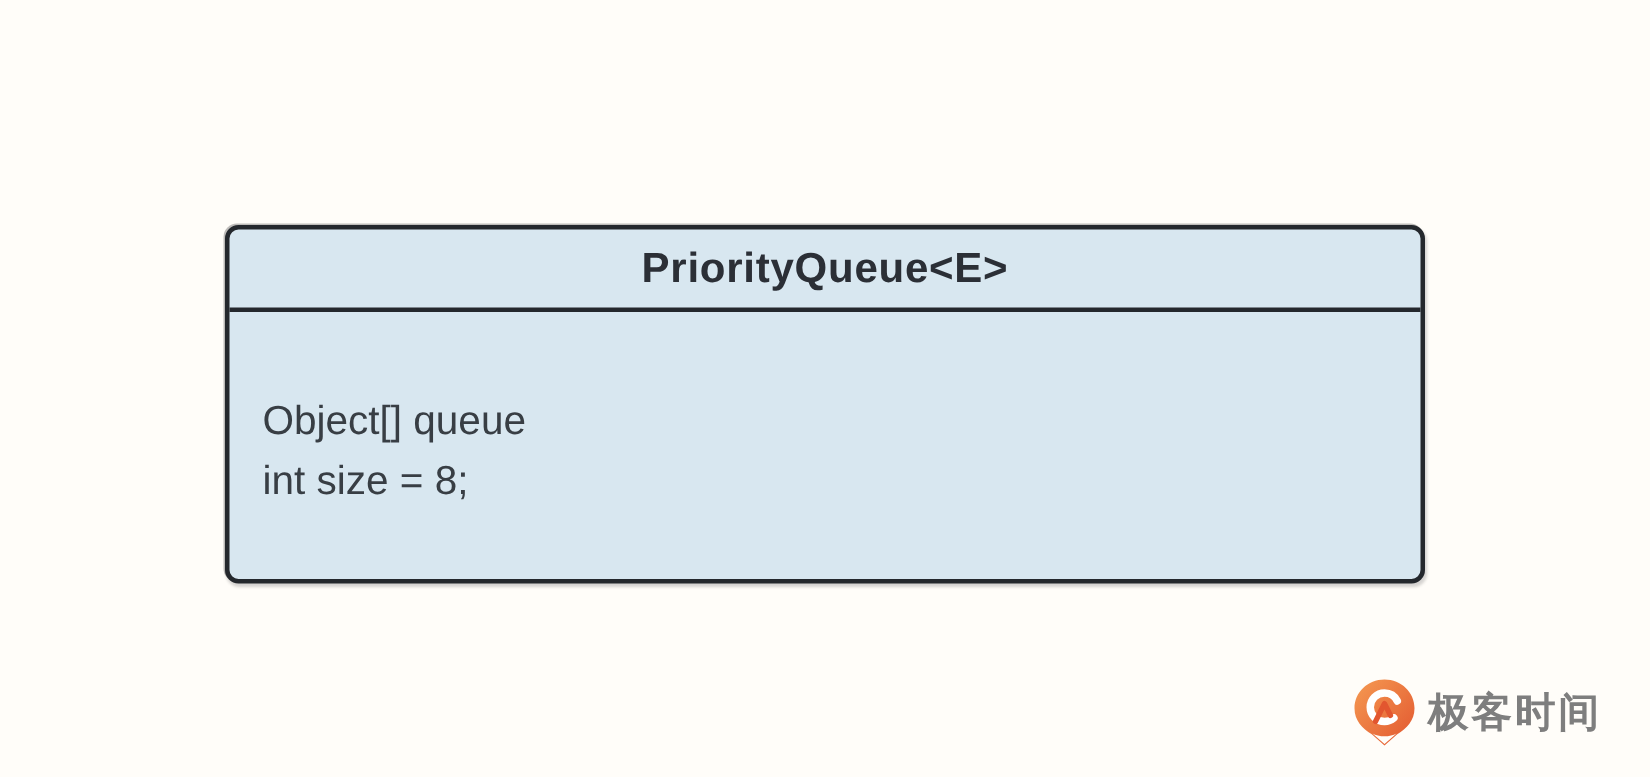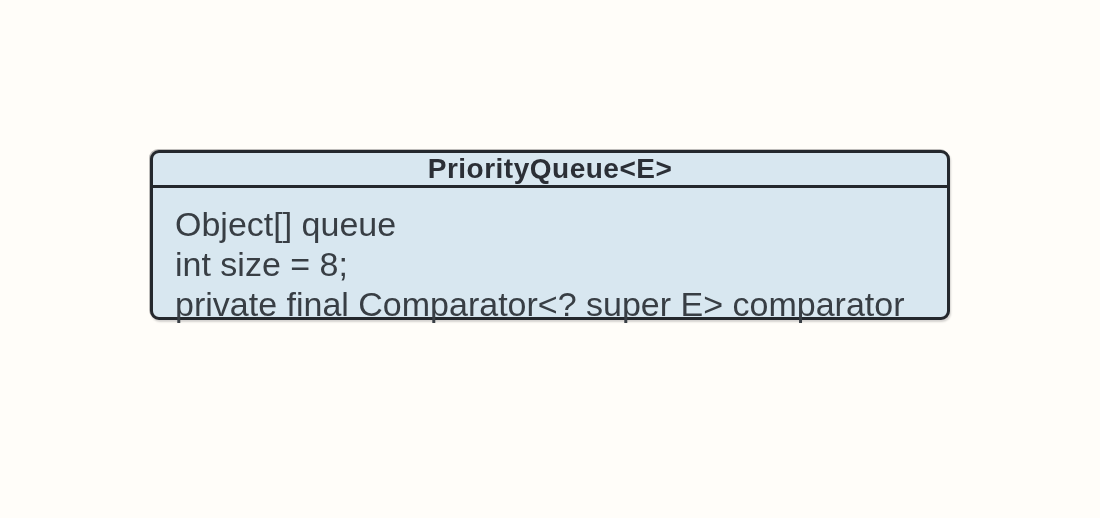--- a/index.html
+++ b/index.html
@@ -10,21 +10,21 @@
     overflow: hidden;
     position: relative;
   }
   .canvas {
     position: relative;
     width: 1100px; height: 518px;
   }
   .uml-class-box {
     position: absolute;
     left: 150px; top: 150px;
-    width: 800px; height: 170px;
+    width: 800px; height: 239px;
     background: #D8E7F0;
     border: 3px solid #24282D;
     border-radius: 9px;
     box-shadow: -1px -1px 0 rgba(20,22,26,0.28), 1px 2px 2px rgba(20,22,26,0.18);
     display: flex;
     flex-direction: column;
   }
   .uml-header {
     height: 55px;
     border-bottom: 3px solid #24282D;
@@ -39,21 +39,21 @@
     letter-spacing: 0.5px;
   }
   .uml-body {
     flex: 1;
     padding: 16px 20px 10px 22px;
     display: flex;
     flex-direction: column;
     justify-content: center;
   }
   .uml-attr {
-    font-size: 34px;
+    font-size: 27px;
     line-height: 40px;
     color: #383E44;
     white-space: nowrap;
   }
   .brand {
     position: absolute;
     right: 32px; bottom: 20px;
     display: flex;
     align-items: center;
     gap: 8px;
@@ -71,18 +71,38 @@
 
 <div class="canvas">
 
   <div class="uml-class-box">
     <div class="uml-header">
       <span class="uml-title">PriorityQueue&lt;E&gt;</span>
     </div>
     <div class="uml-body">
       <div class="uml-attr">Object[] queue</div>
       <div class="uml-attr">int size = 8;</div>
-      <div class="uml-attr">private final Comparator&lt;? super E&gt; comparator</div>
     </div>
   </div>
 
+  <div class="brand">
+    <span class="brand-icon">
+      <svg viewBox="0 0 42 46" width="42" height="46" aria-hidden="true">
+        <defs>
+          <linearGradient id="gtg" x1="0" y1="0" x2="1" y2="1">
+            <stop offset="0" stop-color="#F59A52"></stop>
+            <stop offset="1" stop-color="#E2562F"></stop>
+          </linearGradient>
+        </defs>
+
+        <path d="M21 1 C9.8 1 1 9.6 1 20.2 C1 28.4 6.2 33.6 12.5 37.5 L21 45 L29.5 37.5 C35.8 33.6 41 28.4 41 20.2 C41 9.6 32.2 1 21 1 Z" fill="url(#gtg)"></path>
+
+        <circle cx="21" cy="19.5" r="9.5" fill="none" stroke="#FFFFFF" stroke-width="5" stroke-dasharray="47 13" stroke-dashoffset="-8" stroke-linecap="round"></circle>
+
+        <path d="M15 29 L21 17 L25 25" fill="none" stroke="#E2562F" stroke-width="3.5" stroke-linecap="round" stroke-linejoin="round"></path>
+
+        <path d="M13 37 C17 39.5 25 39.5 29 37 L21 44 Z" fill="#FFFDF9"></path>
+      </svg>
+    </span>
+    <span class="brand-label">极客时间</span>
+  </div>
 
 </div>
 
 </body></html>

